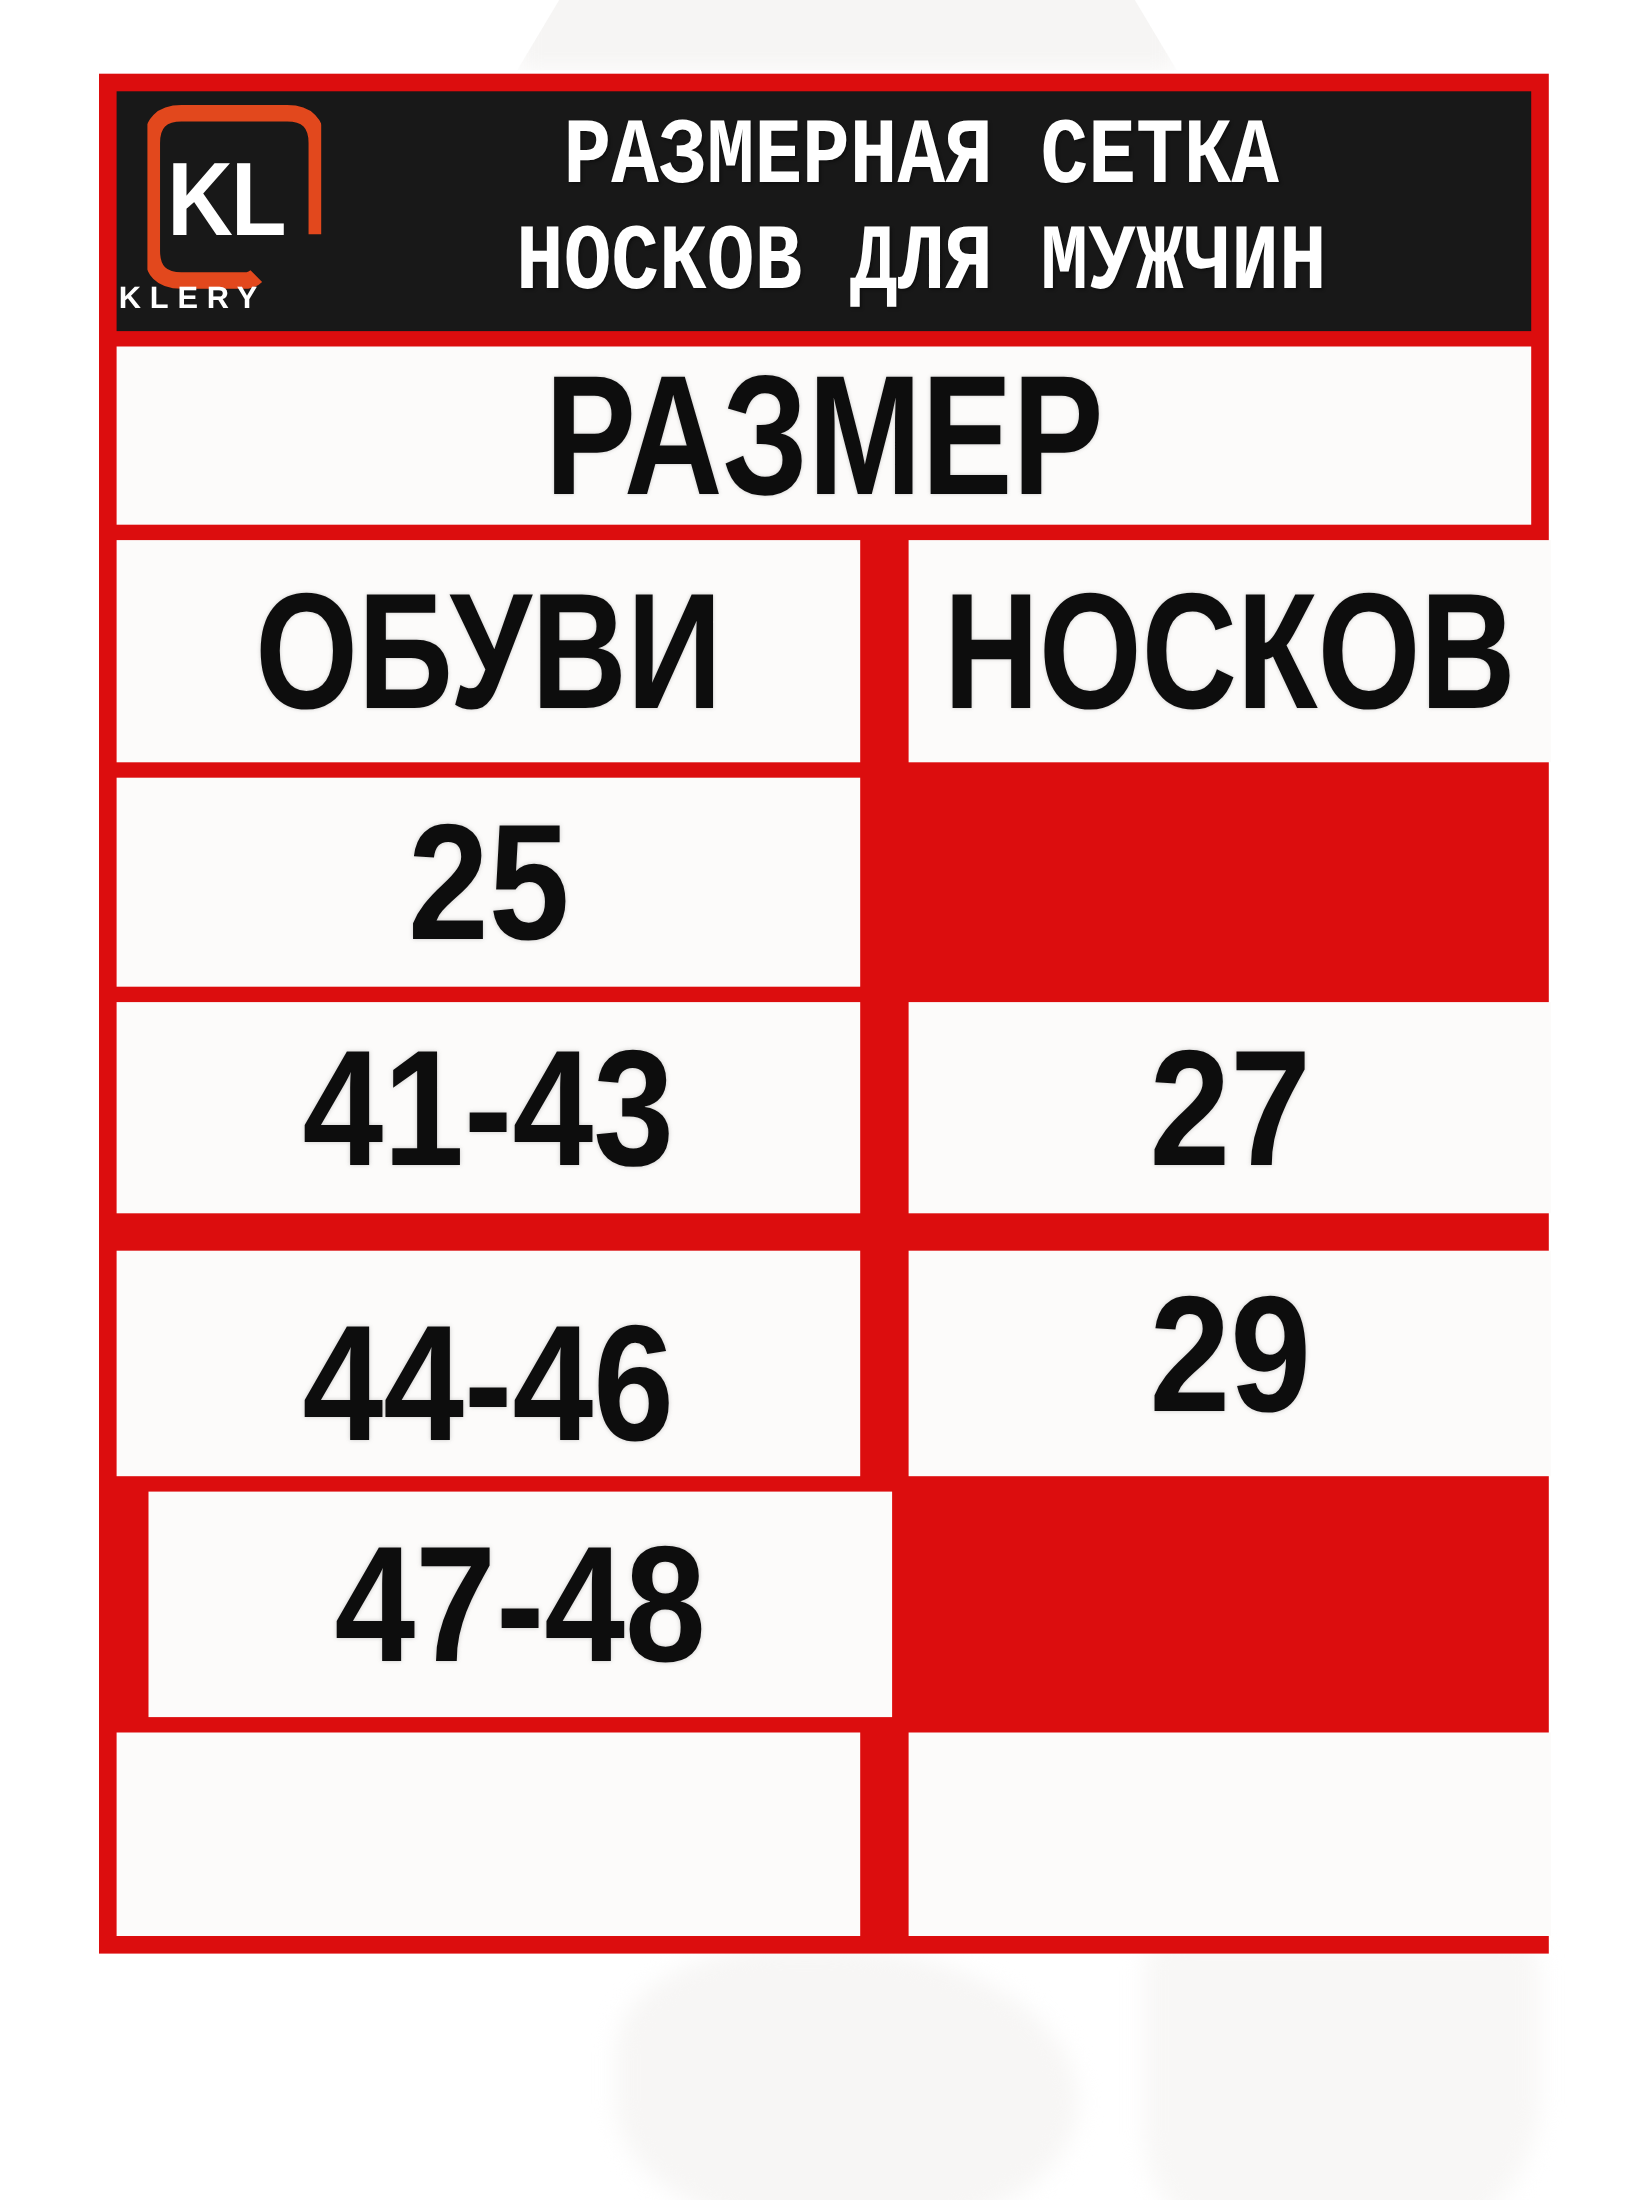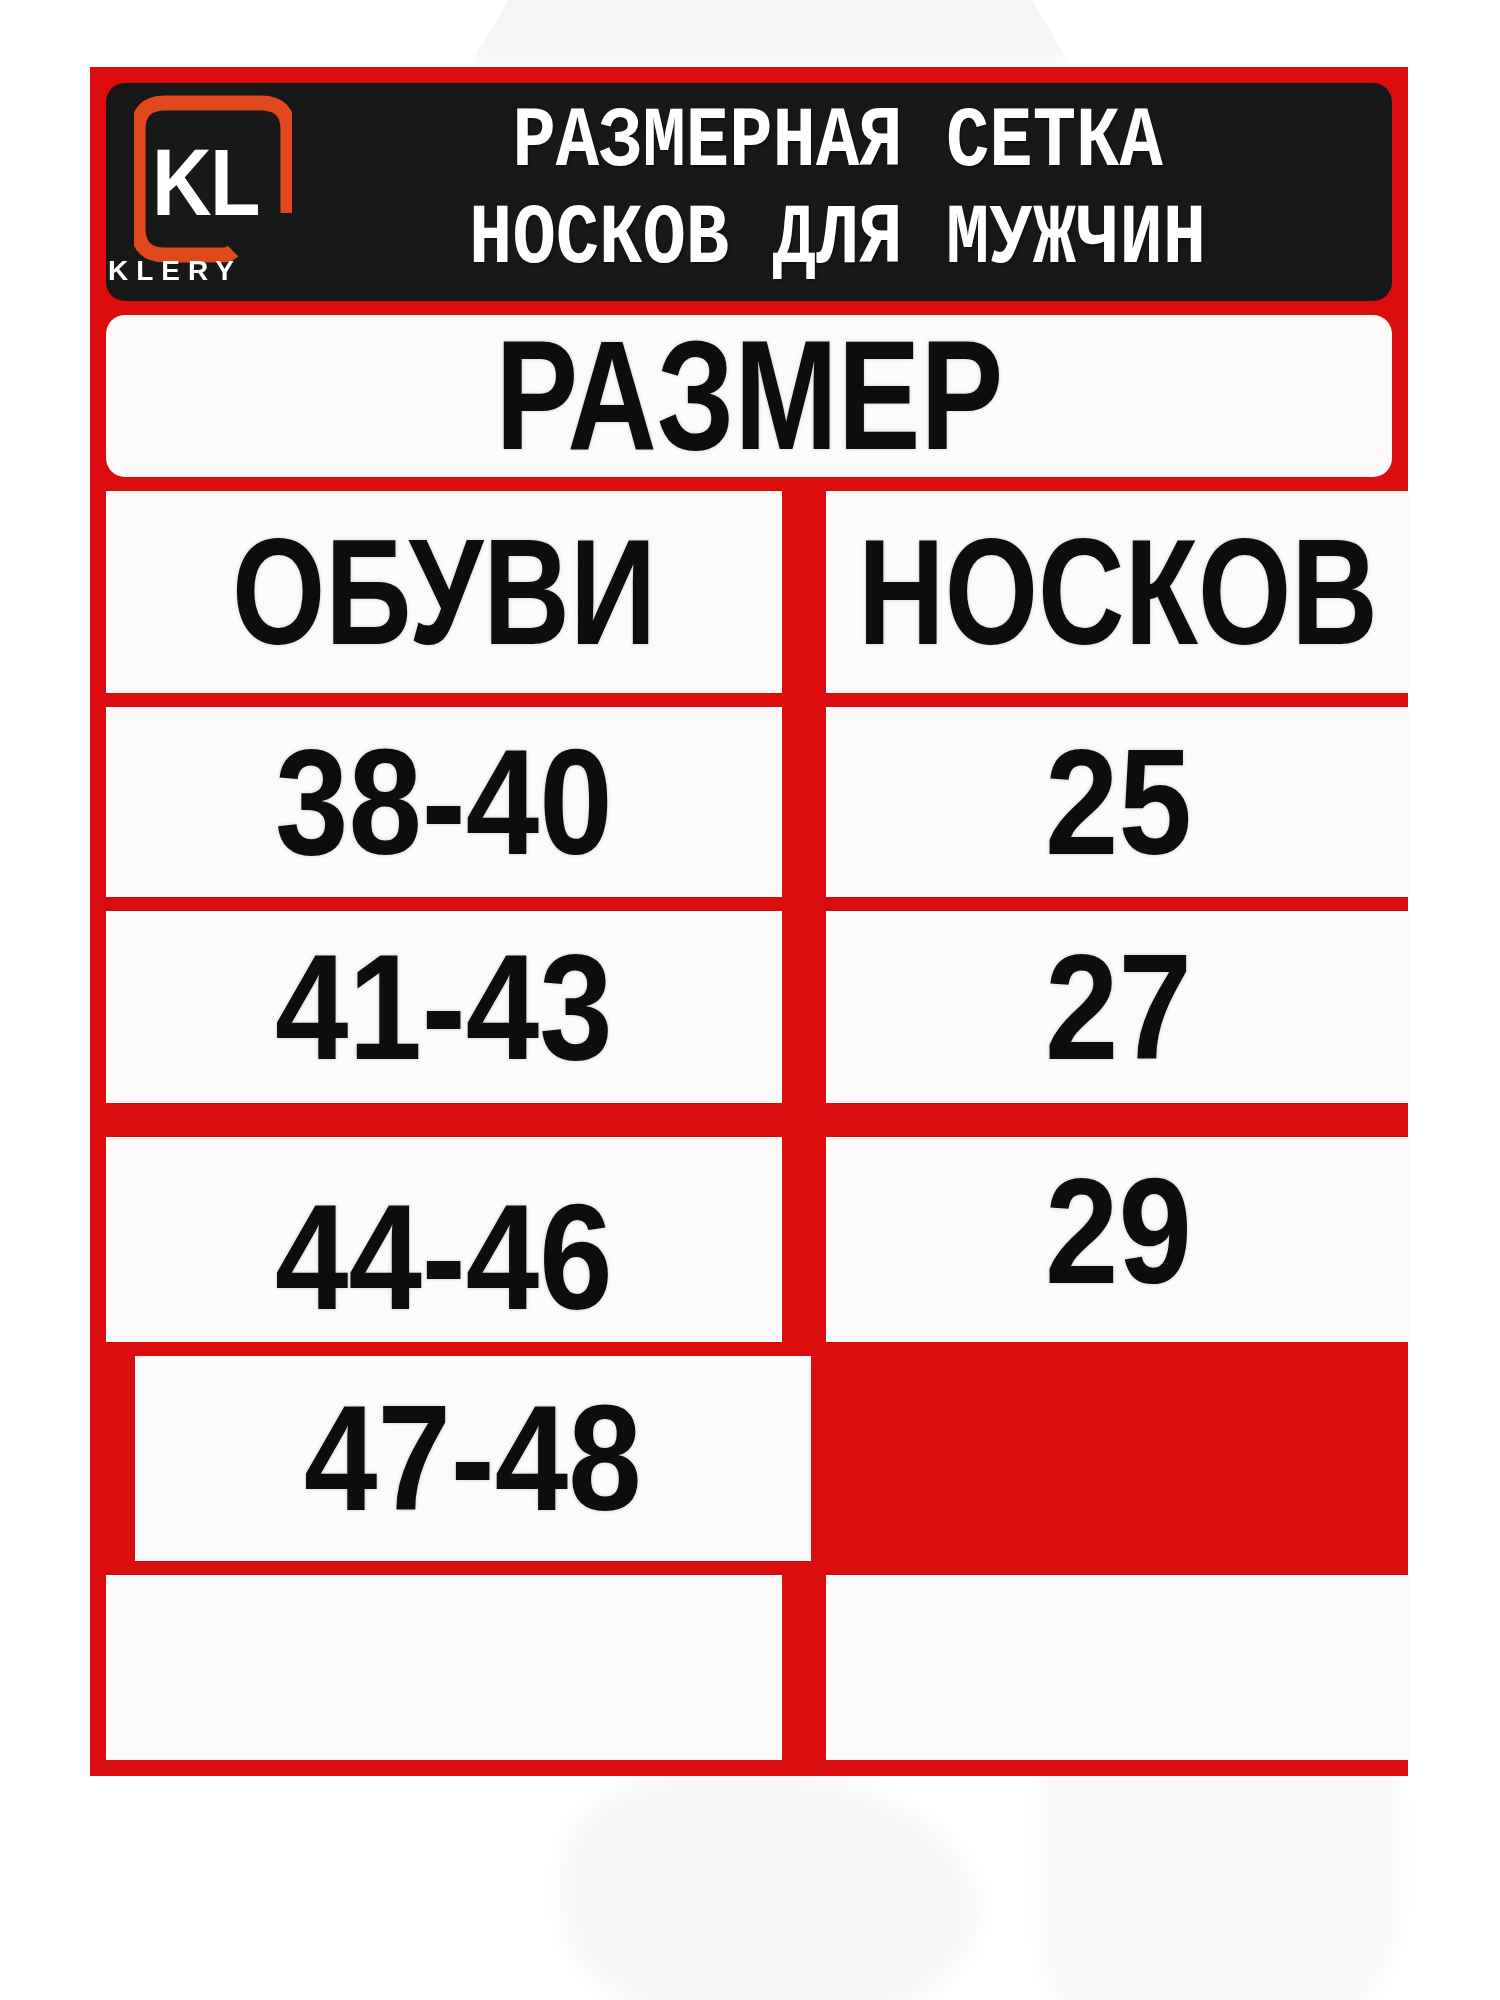--- a/index.html
+++ b/index.html
@@ -10,21 +10,21 @@
   
   .blob{position:absolute;filter:blur(10px);}
   .blob-top{left:470px;top:-36px;width:600px;height:100px;background:#f6f5f4;
             clip-path:polygon(10% 0,90% 0,100% 100%,0 100%);}
   .blob-bottom-1{left:560px;top:1770px;width:420px;height:260px;background:#f7f6f5;border-radius:40% 60% 50% 50%;}
   .blob-bottom-2{left:1040px;top:1760px;width:360px;height:300px;background:#f8f7f6;border-radius:30px 30px 50% 40%;}
 
   
   .chart{position:absolute;left:90px;top:67px;width:1318px;background:#dc0d0e;
          padding:16px;box-sizing:border-box;display:flex;flex-direction:column;gap:14px;}
-  .row{width:100%;box-sizing:border-box;border-radius:19px;}
+  .row{width:100%;box-sizing:border-box;}
   .h-brand{height:218px;}
   .h-size{height:162px;}
   .h-cols{height:202px;}
   .h-r1{height:190px;}
   .h-r2{height:192px;}
   .h-r3{height:205px;margin-top:20px;}
   .h-r4{height:205px;margin-left:29px;}
   .h-r5{height:185px;}
 
   .brand-header{background:#181818;display:flex;align-items:center;}
@@ -88,23 +88,20 @@
       <div class="cell">
         <span class="bigtxt col-label">ОБУВИ</span>
       </div>
       <div class="cell">
         <span class="bigtxt col-label">НОСКОВ</span>
       </div>
     </div>
 
     <div class="row h-r1 grid-row">
       <div class="cell">
-        <span class="bigtxt val">38-40</span>
-      </div>
-      <div class="cell">
         <span class="bigtxt val">25</span>
       </div>
     </div>
 
     <div class="row h-r2 grid-row">
       <div class="cell">
         <span class="bigtxt val">41-43</span>
       </div>
       <div class="cell">
         <span class="bigtxt val">27</span>

